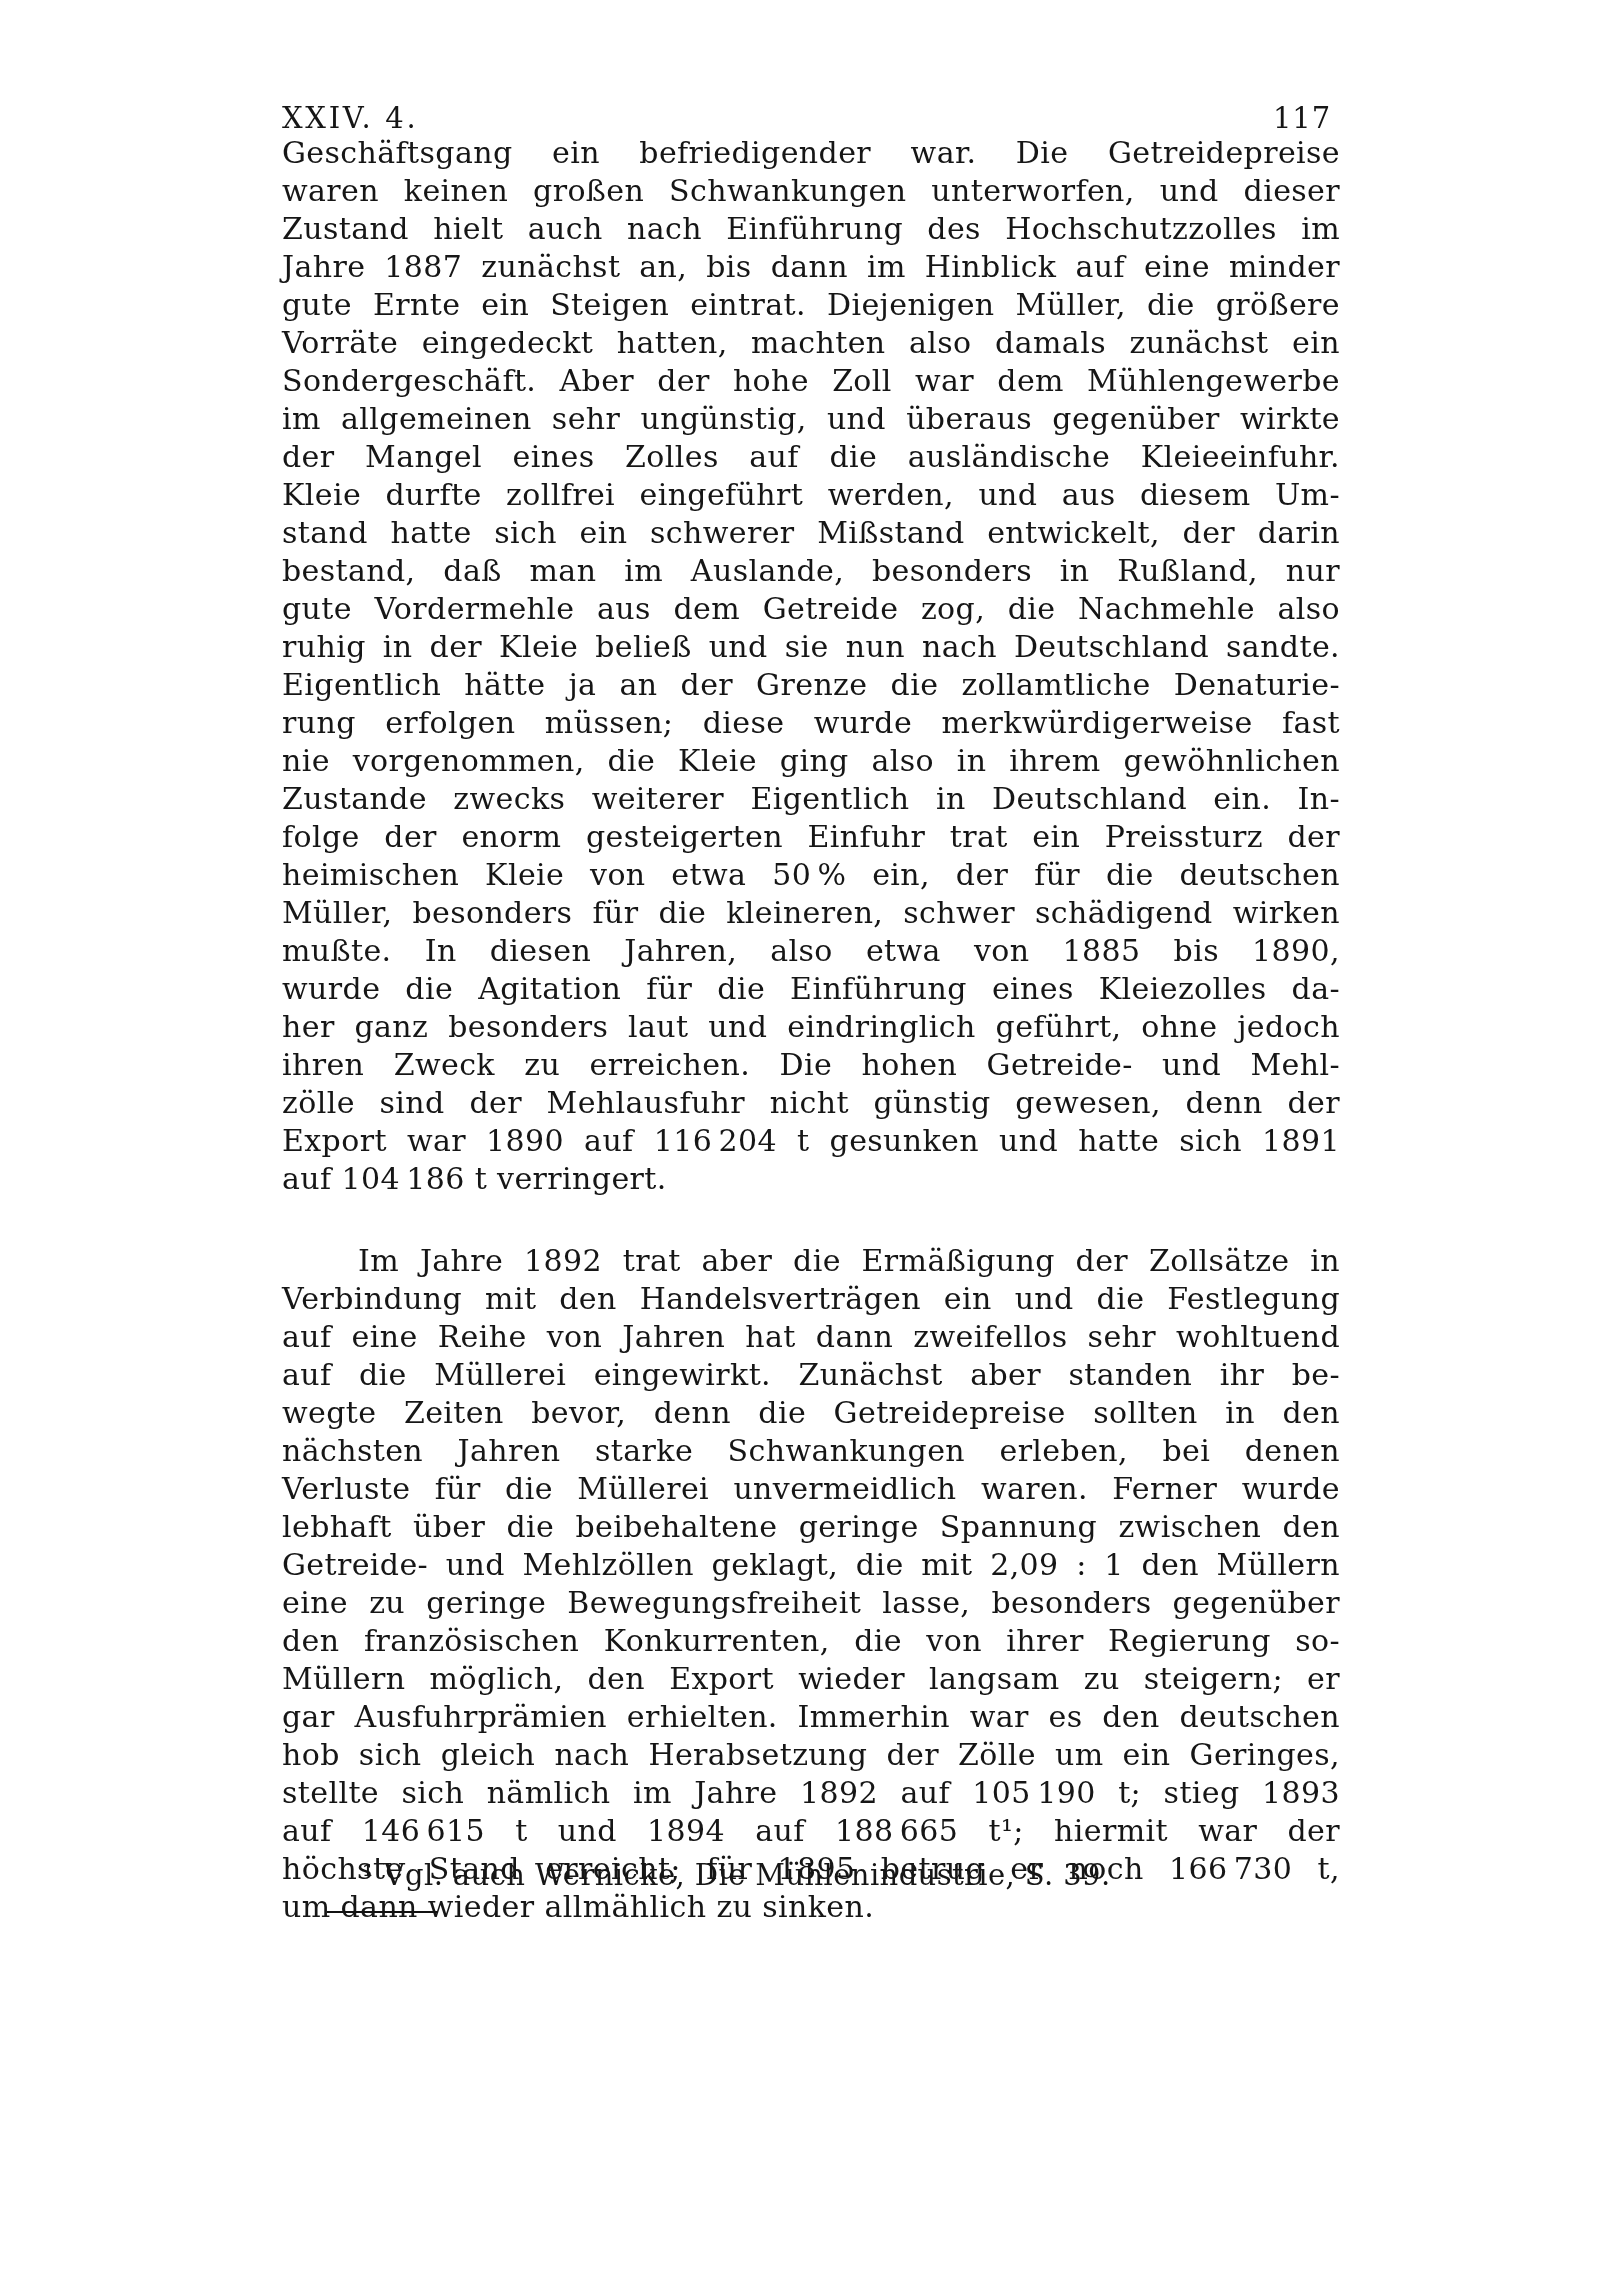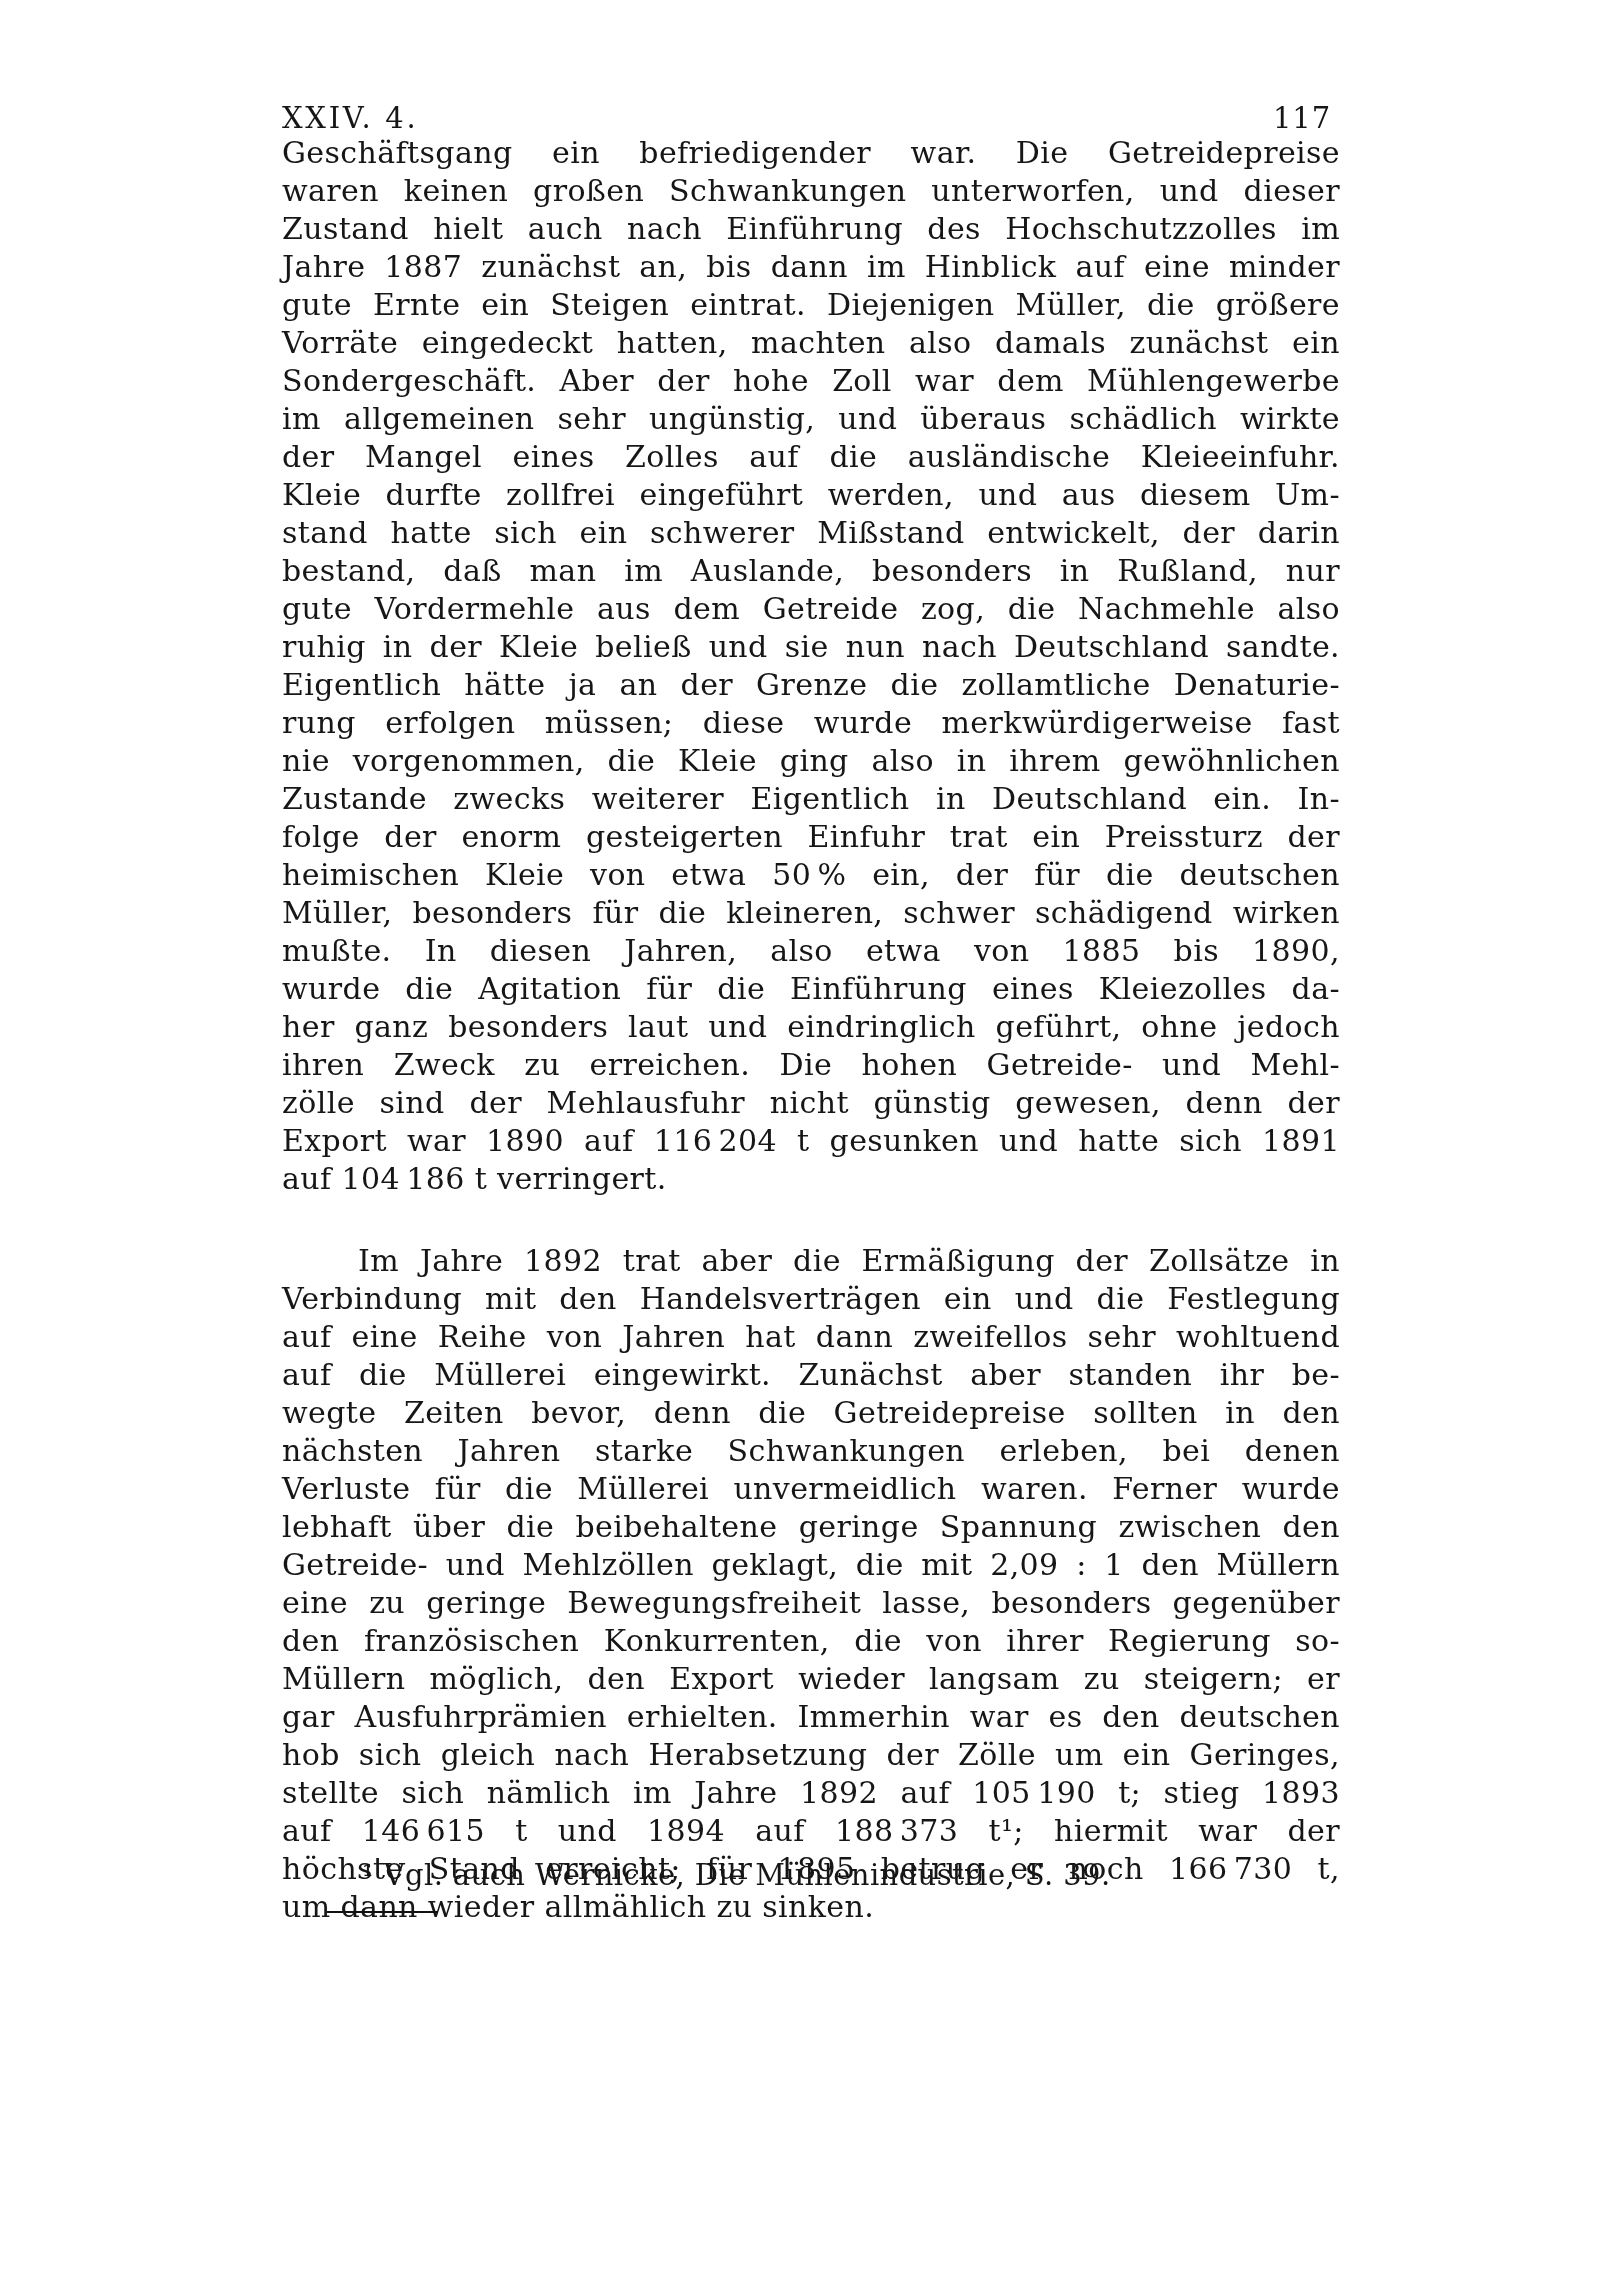--- a/index.html
+++ b/index.html
@@ -88,21 +88,21 @@
 
   <div class="body-text">
     <div class="para">
         <div class="line">Geschäftsgang ein befriedigender war.  Die Getreidepreise</div>
         <div class="line">waren keinen großen Schwankungen unterworfen, und dieser</div>
         <div class="line">Zustand hielt auch nach Einführung des Hochschutzzolles im</div>
         <div class="line">Jahre 1887 zunächst an, bis dann im Hinblick auf eine minder</div>
         <div class="line">gute Ernte ein Steigen eintrat.  Diejenigen Müller, die größere</div>
         <div class="line">Vorräte eingedeckt hatten, machten also damals zunächst ein</div>
         <div class="line">Sondergeschäft.  Aber der hohe Zoll war dem Mühlengewerbe</div>
-        <div class="line">im allgemeinen sehr ungünstig, und überaus schädlich wirkte</div>
+        <div class="line">im allgemeinen sehr ungünstig, und überaus gegenüber wirkte</div>
         <div class="line">der Mangel eines Zolles auf die ausländische Kleieeinfuhr.</div>
         <div class="line">Kleie durfte zollfrei eingeführt werden, und aus diesem Um-</div>
         <div class="line">stand hatte sich ein schwerer Mißstand entwickelt, der darin</div>
         <div class="line">bestand, daß man im Auslande, besonders in Rußland, nur</div>
         <div class="line">gute Vordermehle aus dem Getreide zog, die Nachmehle also</div>
         <div class="line">ruhig in der Kleie beließ und sie nun nach Deutschland sandte.</div>
         <div class="line">Eigentlich hätte ja an der Grenze die zollamtliche Denaturie-</div>
         <div class="line">rung erfolgen müssen; diese wurde merkwürdigerweise fast</div>
         <div class="line">nie vorgenommen, die Kleie ging also in ihrem gewöhnlichen</div>
         <div class="line">Zustande zwecks weiterer Eigentlich in Deutschland ein.  In-</div>
@@ -126,21 +126,21 @@
         <div class="line">nächsten Jahren starke Schwankungen erleben, bei denen</div>
         <div class="line">Verluste für die Müllerei unvermeidlich waren.  Ferner wurde</div>
         <div class="line">lebhaft über die beibehaltene geringe Spannung zwischen den</div>
         <div class="line">Getreide- und Mehlzöllen geklagt, die mit 2,09 : 1 den Müllern</div>
         <div class="line">eine zu geringe Bewegungsfreiheit lasse, besonders gegenüber</div>
         <div class="line">den französischen Konkurrenten, die von ihrer Regierung so-</div>
         <div class="line">Müllern möglich, den Export wieder langsam zu steigern; er</div>
         <div class="line">gar Ausfuhrprämien erhielten.  Immerhin war es den deutschen</div>
         <div class="line">hob sich gleich nach Herabsetzung der Zölle um ein Geringes,</div>
         <div class="line">stellte sich nämlich im Jahre 1892 auf 105 190 t; stieg 1893</div>
-        <div class="line">auf 146 615 t und 1894 auf 188 373 t¹; hiermit war der</div>
+        <div class="line">auf 146 615 t und 1894 auf 188 665 t¹; hiermit war der</div>
         <div class="line">höchste Stand erreicht; für 1895 betrug er noch 166 730 t,</div>
         <div class="line">um dann wieder allmählich zu sinken.</div>
       </div>
   </div>
 
   <div class="footnote-rule"></div>
 
   <div class="footnote">
     <span class="fn-marker">¹</span>
     <span>Vgl. auch Wernicke, Die Mühlenindustrie, S. 39.</span>

